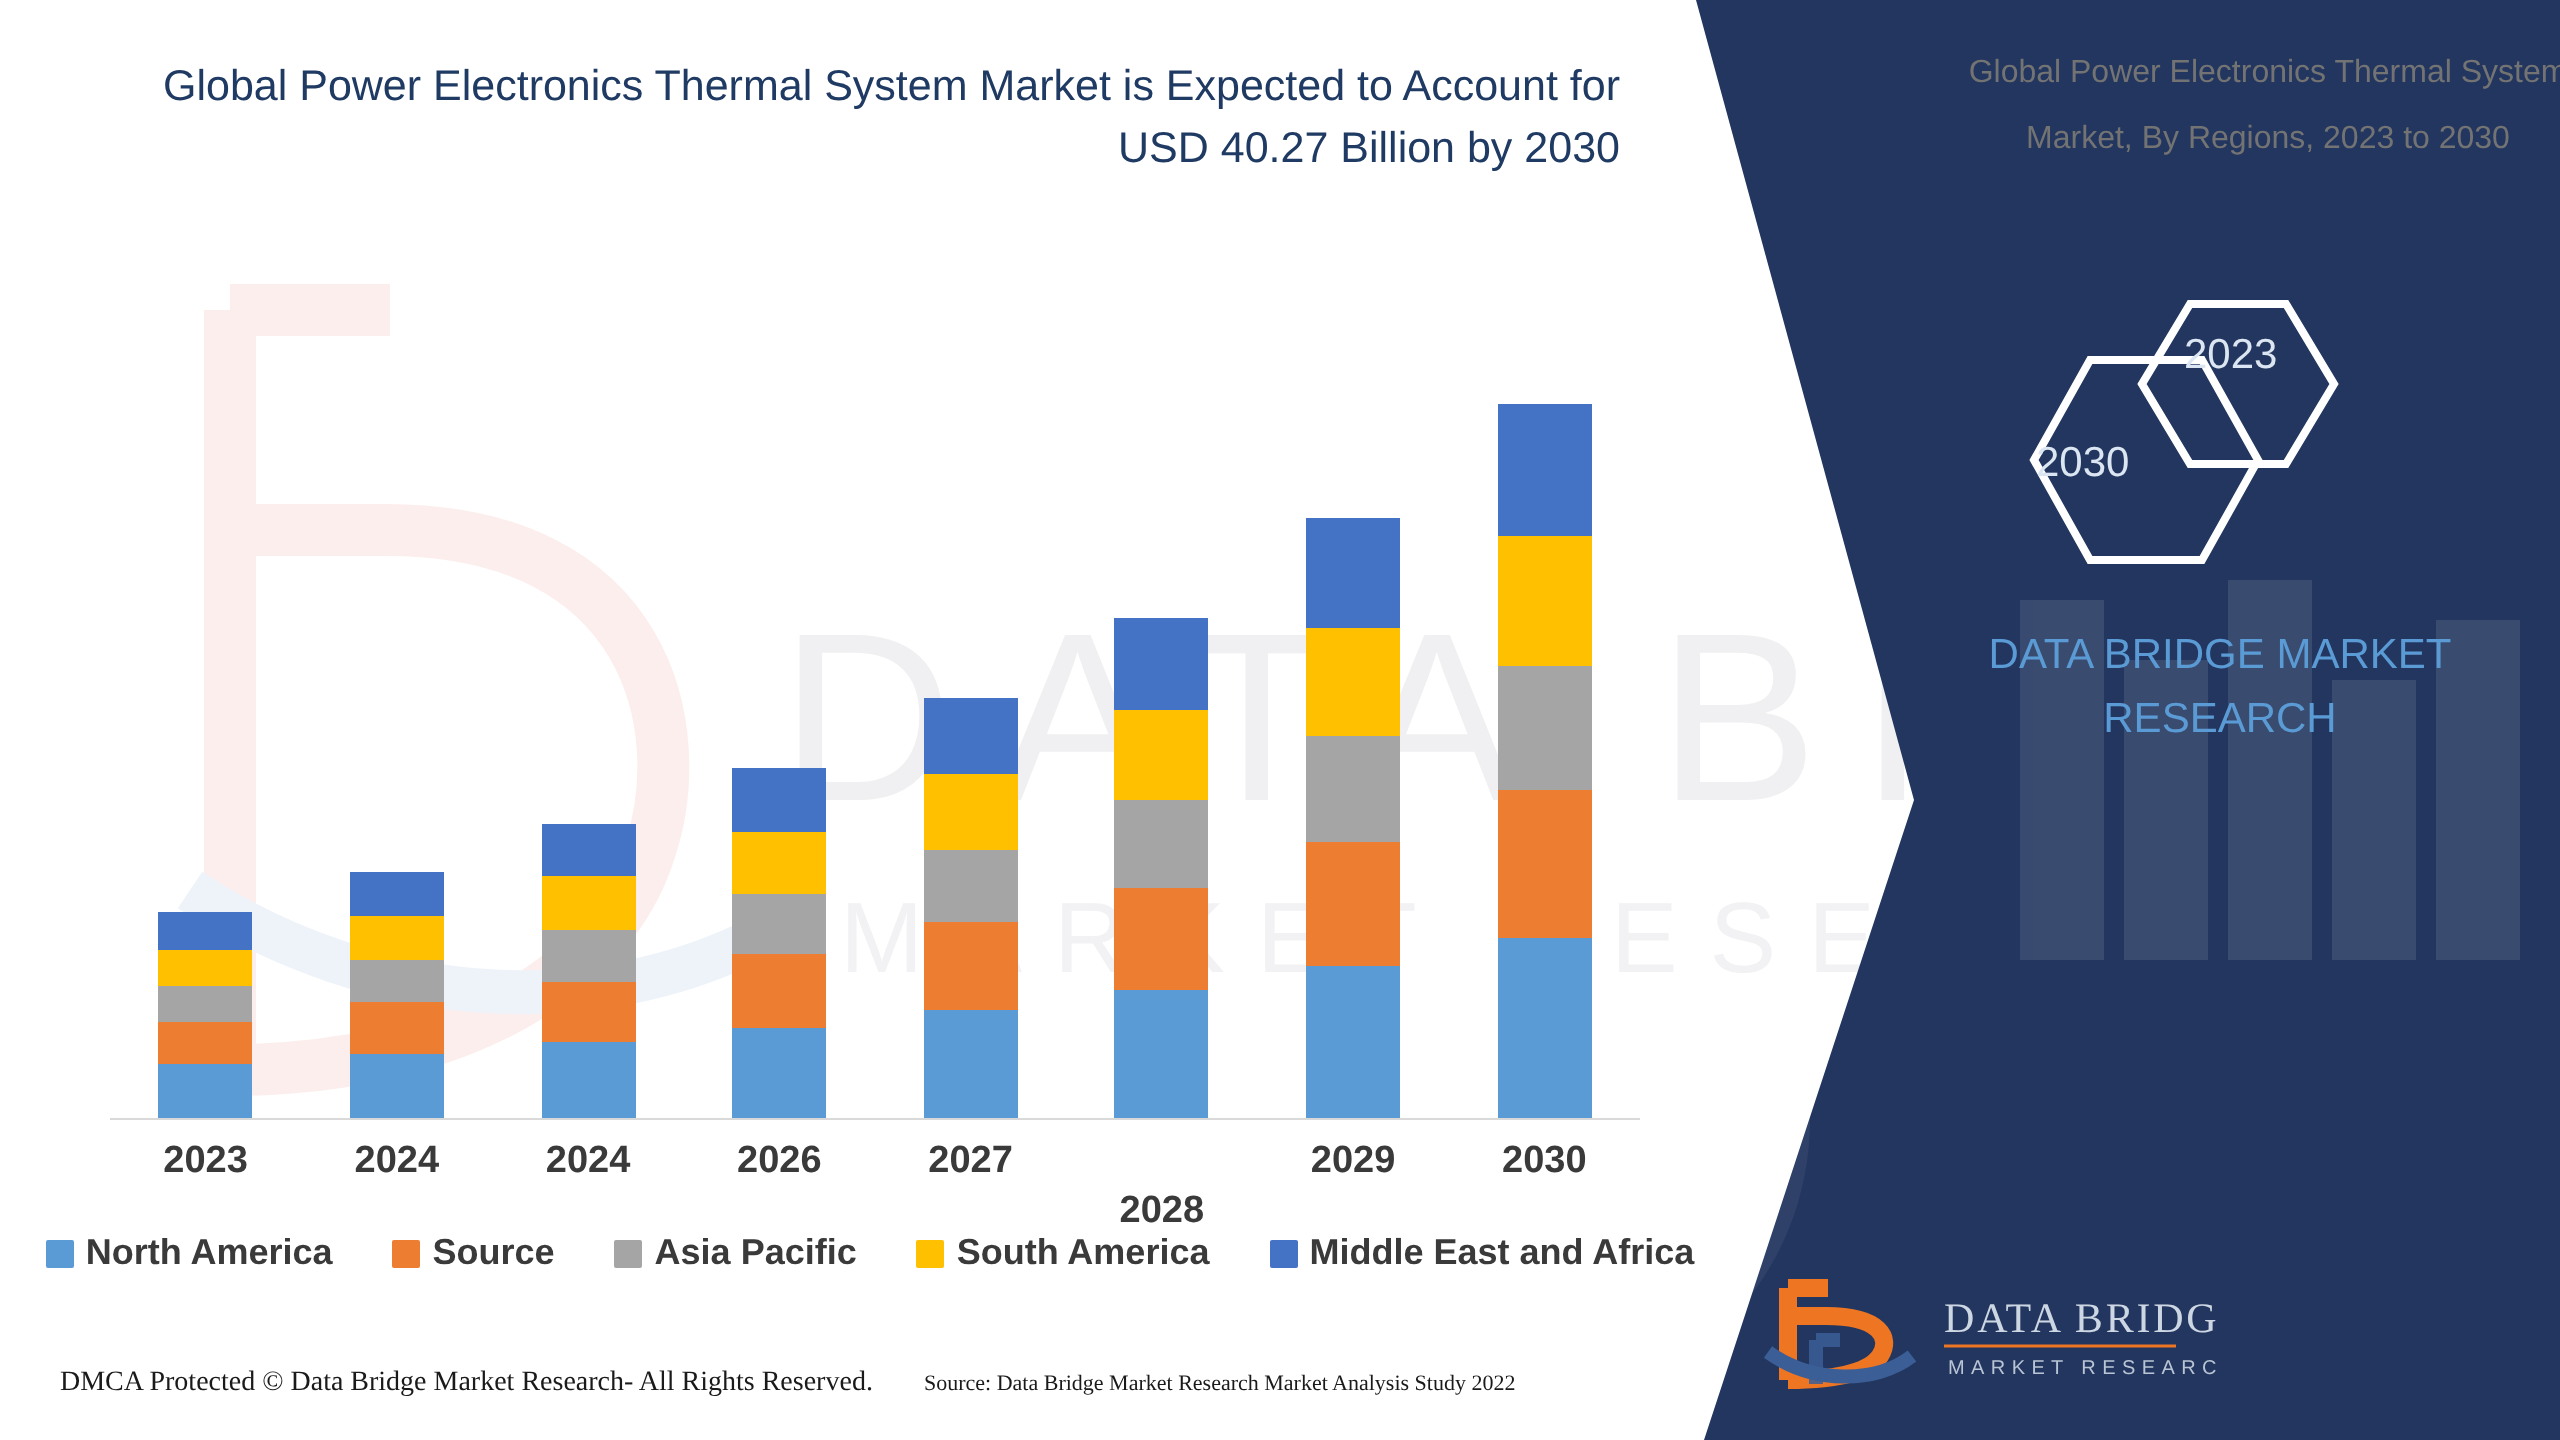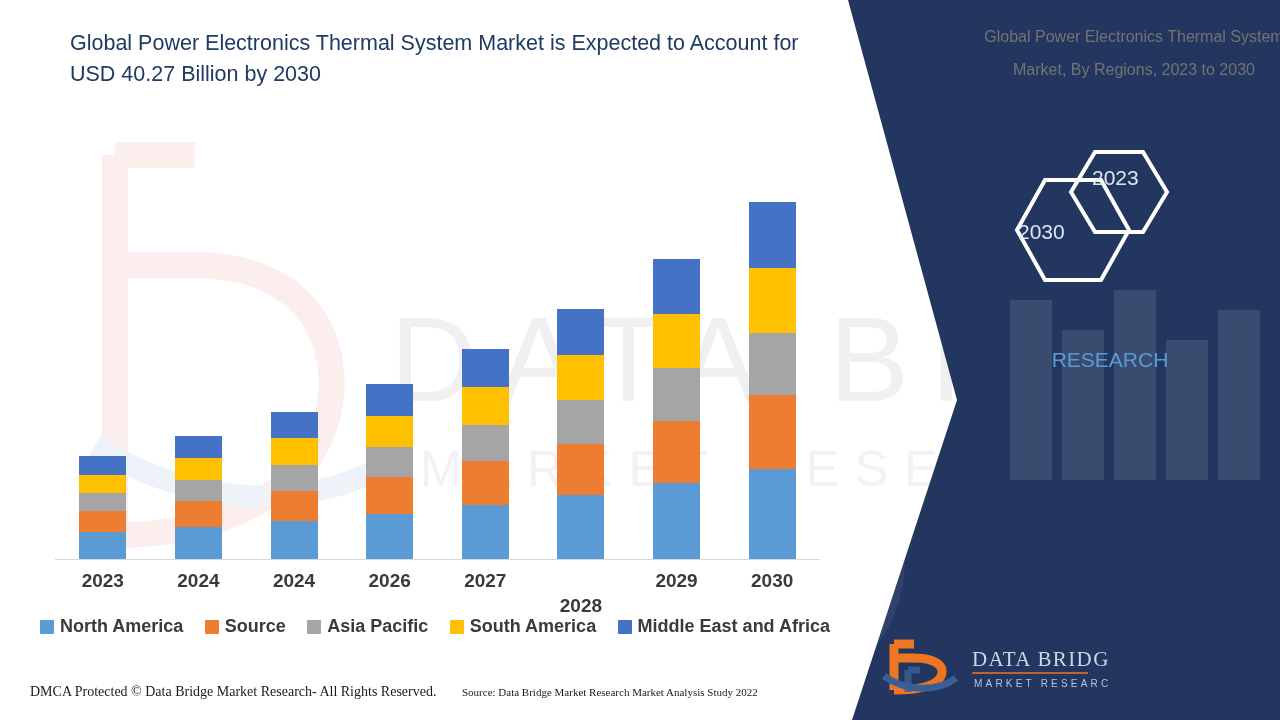--- a/index.html
+++ b/index.html
@@ -62,21 +62,21 @@
   .chart-panel {
     position: absolute;
     left: 0; top: 0;
     width: 860px; height: 720px;
     z-index: 3;
   }
   .chart-title {
     position: absolute;
     left: 70px; top: 28px;
     width: 740px;
-    text-align: left;
+    text-align: right;
     font-size: 21.5px;
     line-height: 31px;
     color: #1f3a63;
     font-family: "Liberation Sans", sans-serif;
     font-weight: 400;
   }
 
   .plot {
     position: absolute;
     left: 55px;
@@ -124,23 +124,23 @@
     color: #3a3a3a;
     font-family: "Liberation Sans", sans-serif;
   }
 
   .legend {
     position: absolute;
     left: 40px;
     top: 616px;
     width: 790px;
     display: flex;
-    justify-content: space-between;
+    justify-content: center;
     align-items: center;
-    gap: 13px;
+    gap: 30px;
   }
   .legend-item {
     display: flex;
     align-items: center;
     gap: 6px;
   }
   .legend-swatch {
     width: 14px; height: 14px;
     border-radius: 1px;
     flex: 0 0 auto;
@@ -265,21 +265,21 @@
     <div class="navy-title">Global Power Electronics Thermal System Market, By Regions, 2023 to 2030</div>
 
     <svg class="hexwrap" viewBox="0 0 250 135">
       <polygon points="115,4 163,4 187,44 163,84 115,84 91,44" fill="none" stroke="#ffffff" stroke-width="4"></polygon>
       <polygon points="65,32 121,32 149,82 121,132 65,132 37,82" fill="none" stroke="#ffffff" stroke-width="4"></polygon>
     </svg>
     <div class="hex-label hex-2023">2023</div>
     <div class="hex-label hex-2030">2030</div>
 
     <div class="brand-name">
-      <br>
+      <span>DATA BRIDGE MARKET</span><br>
       <span>RESEARCH</span>
     </div>
   </div>
 
   <svg class="dbmr-logo" viewBox="0 0 230 62">
     <path d="M14 8 L14 54 M14 8 L34 8 M14 22 L34 22" stroke="#ee7623" stroke-width="9" fill="none"></path>
     <path d="M33 22 C60 22 66 33 60 42 C54 51 35 54 14 54" stroke="#ee7623" stroke-width="9" fill="none"></path>
     <path d="M4 40 C26 56 58 56 76 42" stroke="#3b5e96" stroke-width="7" fill="none"></path>
     <path d="M28 34 L28 56 M28 34 L40 34" stroke="#3b5e96" stroke-width="7" fill="none" opacity="0.85"></path>
     <text x="92" y="30" font-family="Liberation Serif, serif" font-size="21" fill="#cdd6e3" letter-spacing="1.4">DATA BRIDGE</text>

